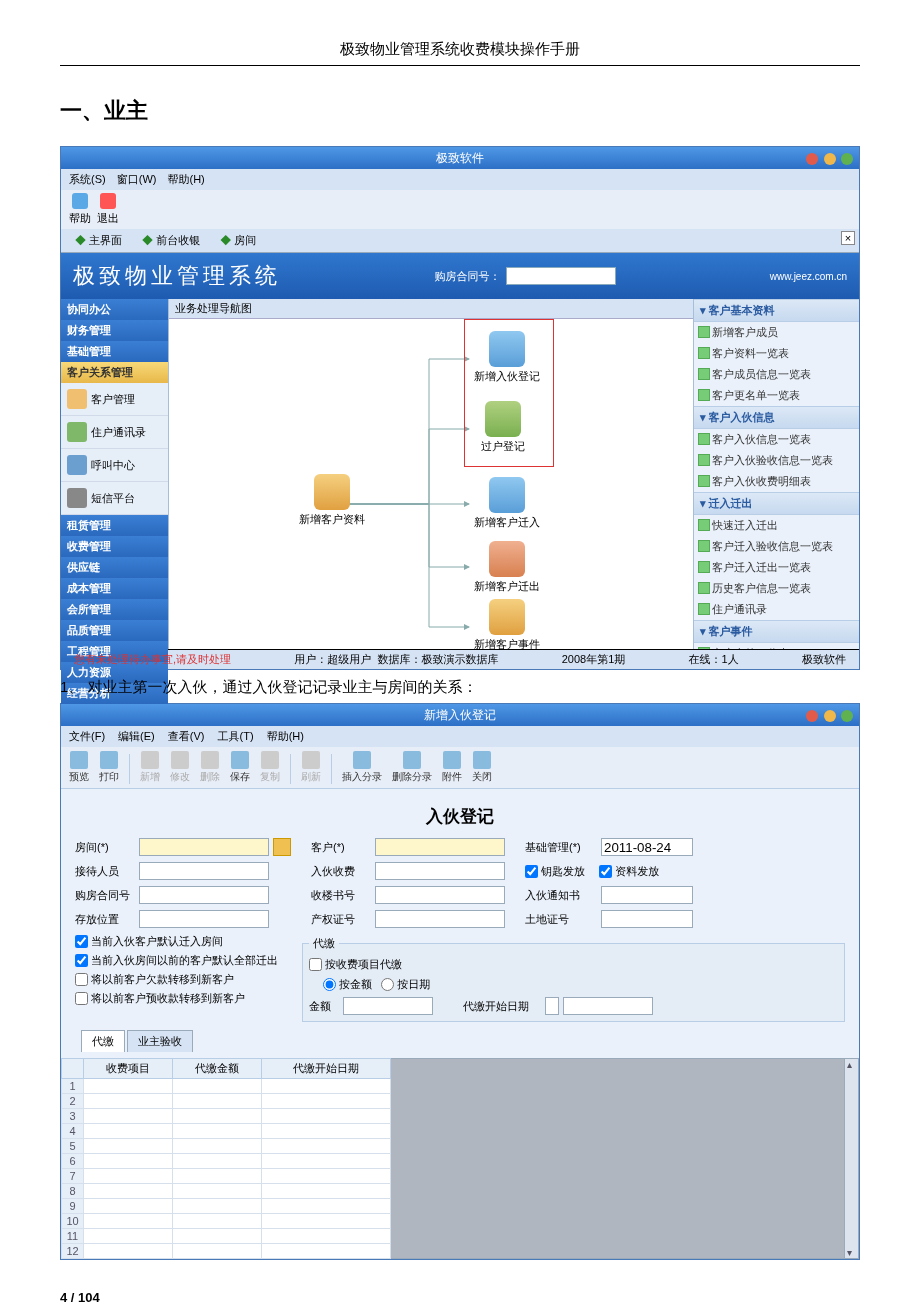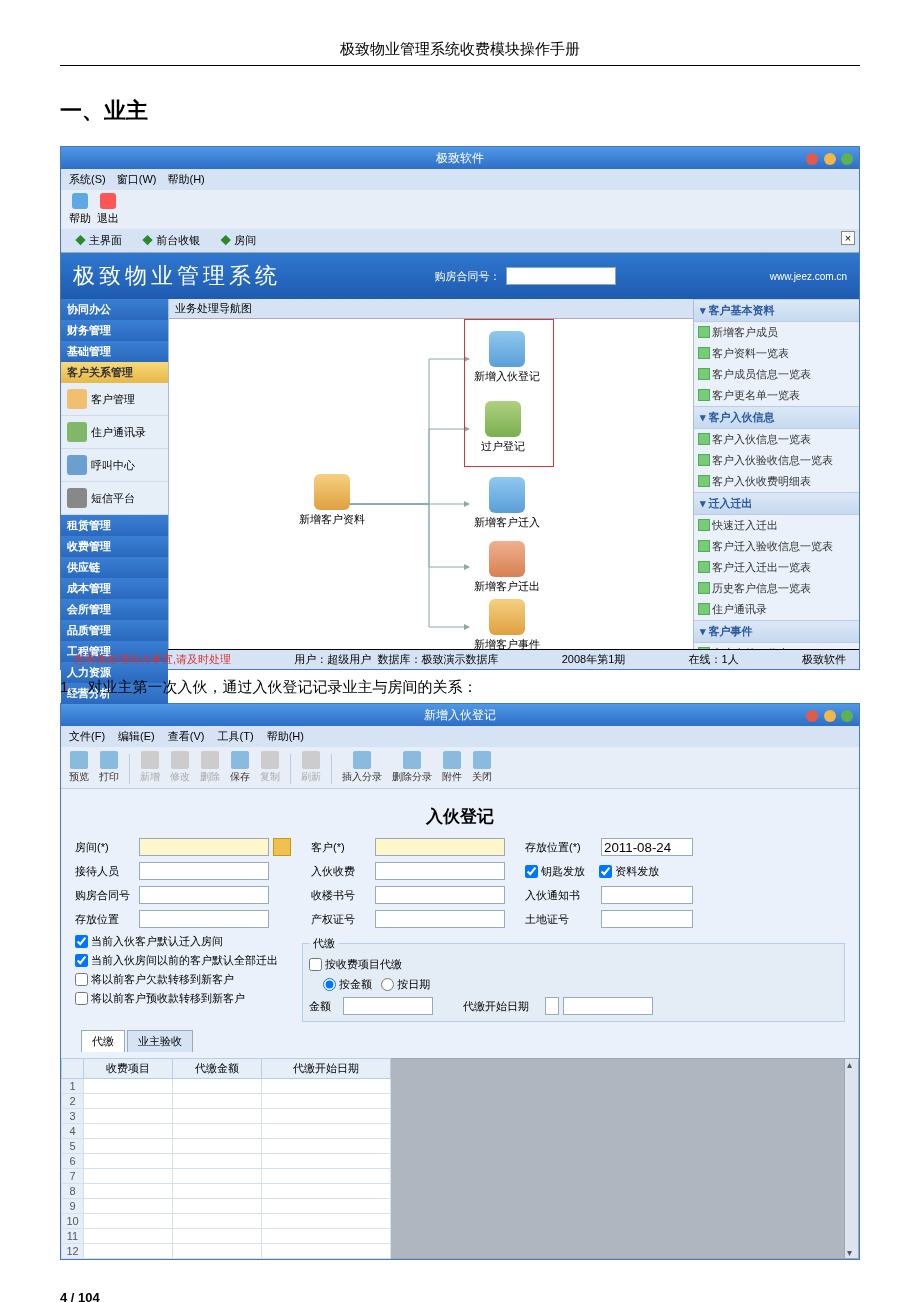--- a/index.html
+++ b/index.html
@@ -287,21 +287,21 @@
         <div class="fcell">
             <label>房间(*)</label>
             <input type="text" class="w130 req" style="">
             <span class="folder-btn"></span>
           </div>
         <div class="fcell">
             <label>客户(*)</label>
             <input type="text" class="w130 req" style="">
           </div>
         <div class="fcell">
-            <label style="width:72px">存放位置(*)</label>
+            <label style="width:72px">基础管理(*)</label>
             <input type="text" class="w100" value="2011-08-24" style="">
           </div>
       </div>
       <div class="frow">
         <div class="fcell">
             <label>接待人员</label>
             <input type="text" class="w130" style="">
             <span style="width:18px;display:inline-block"></span>
           </div>
         <div class="fcell">

